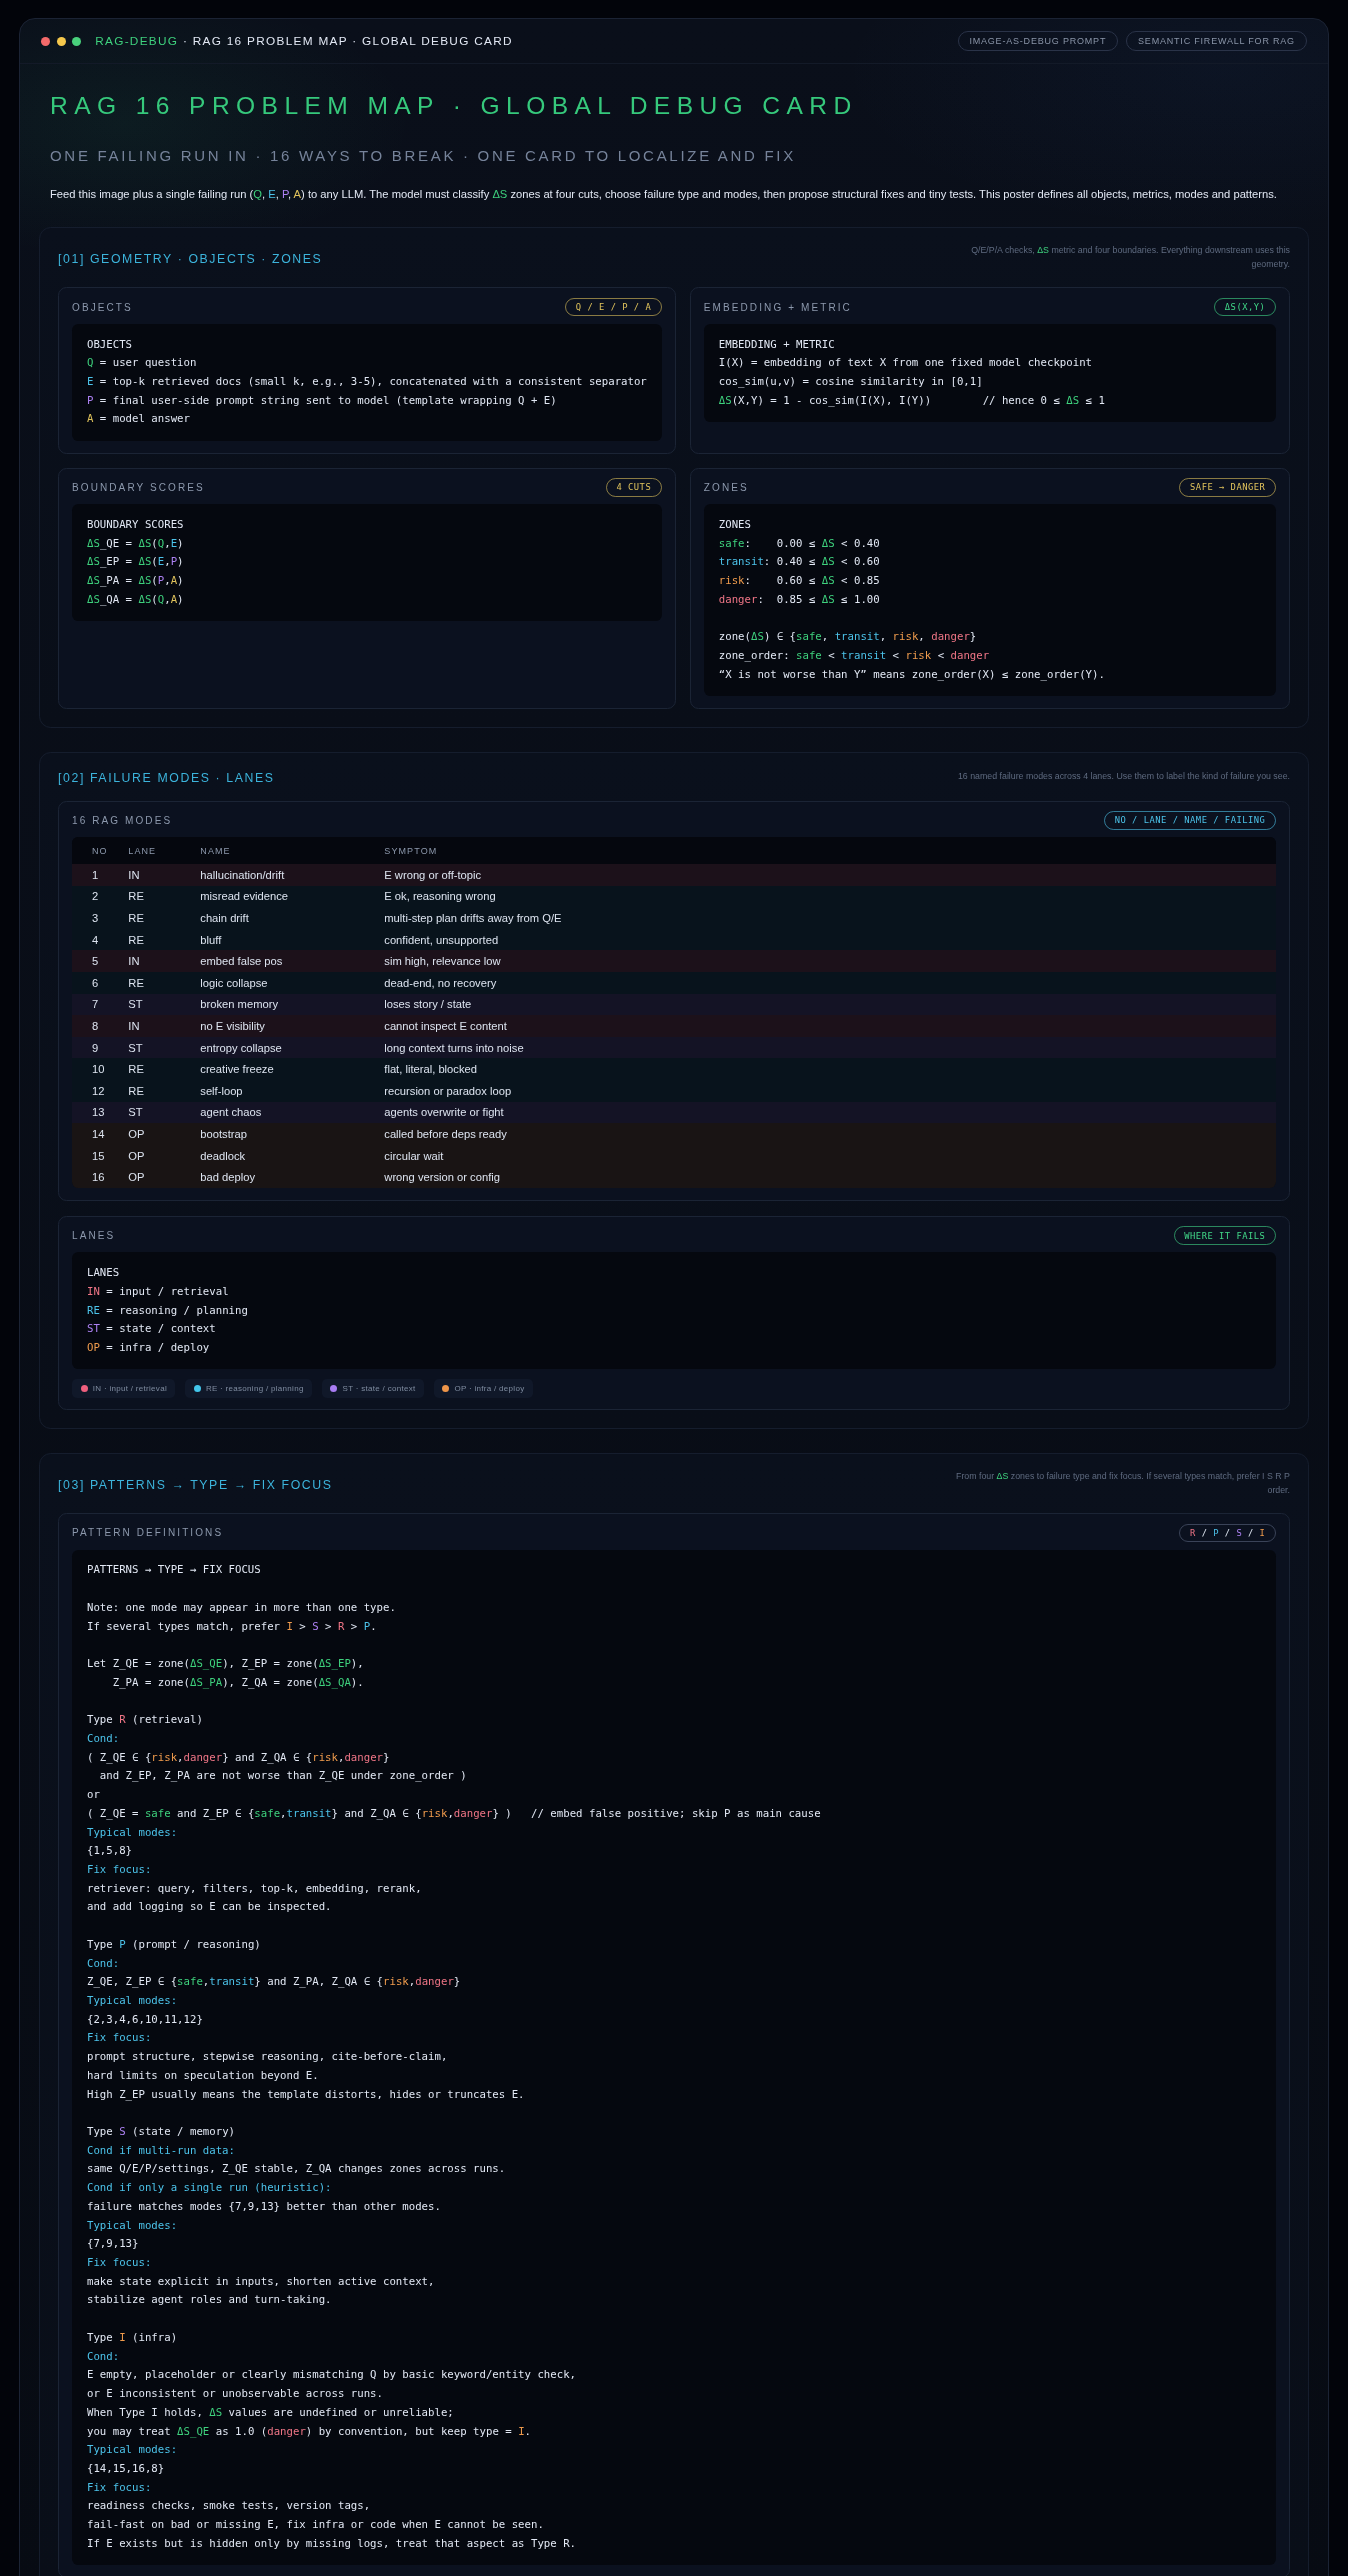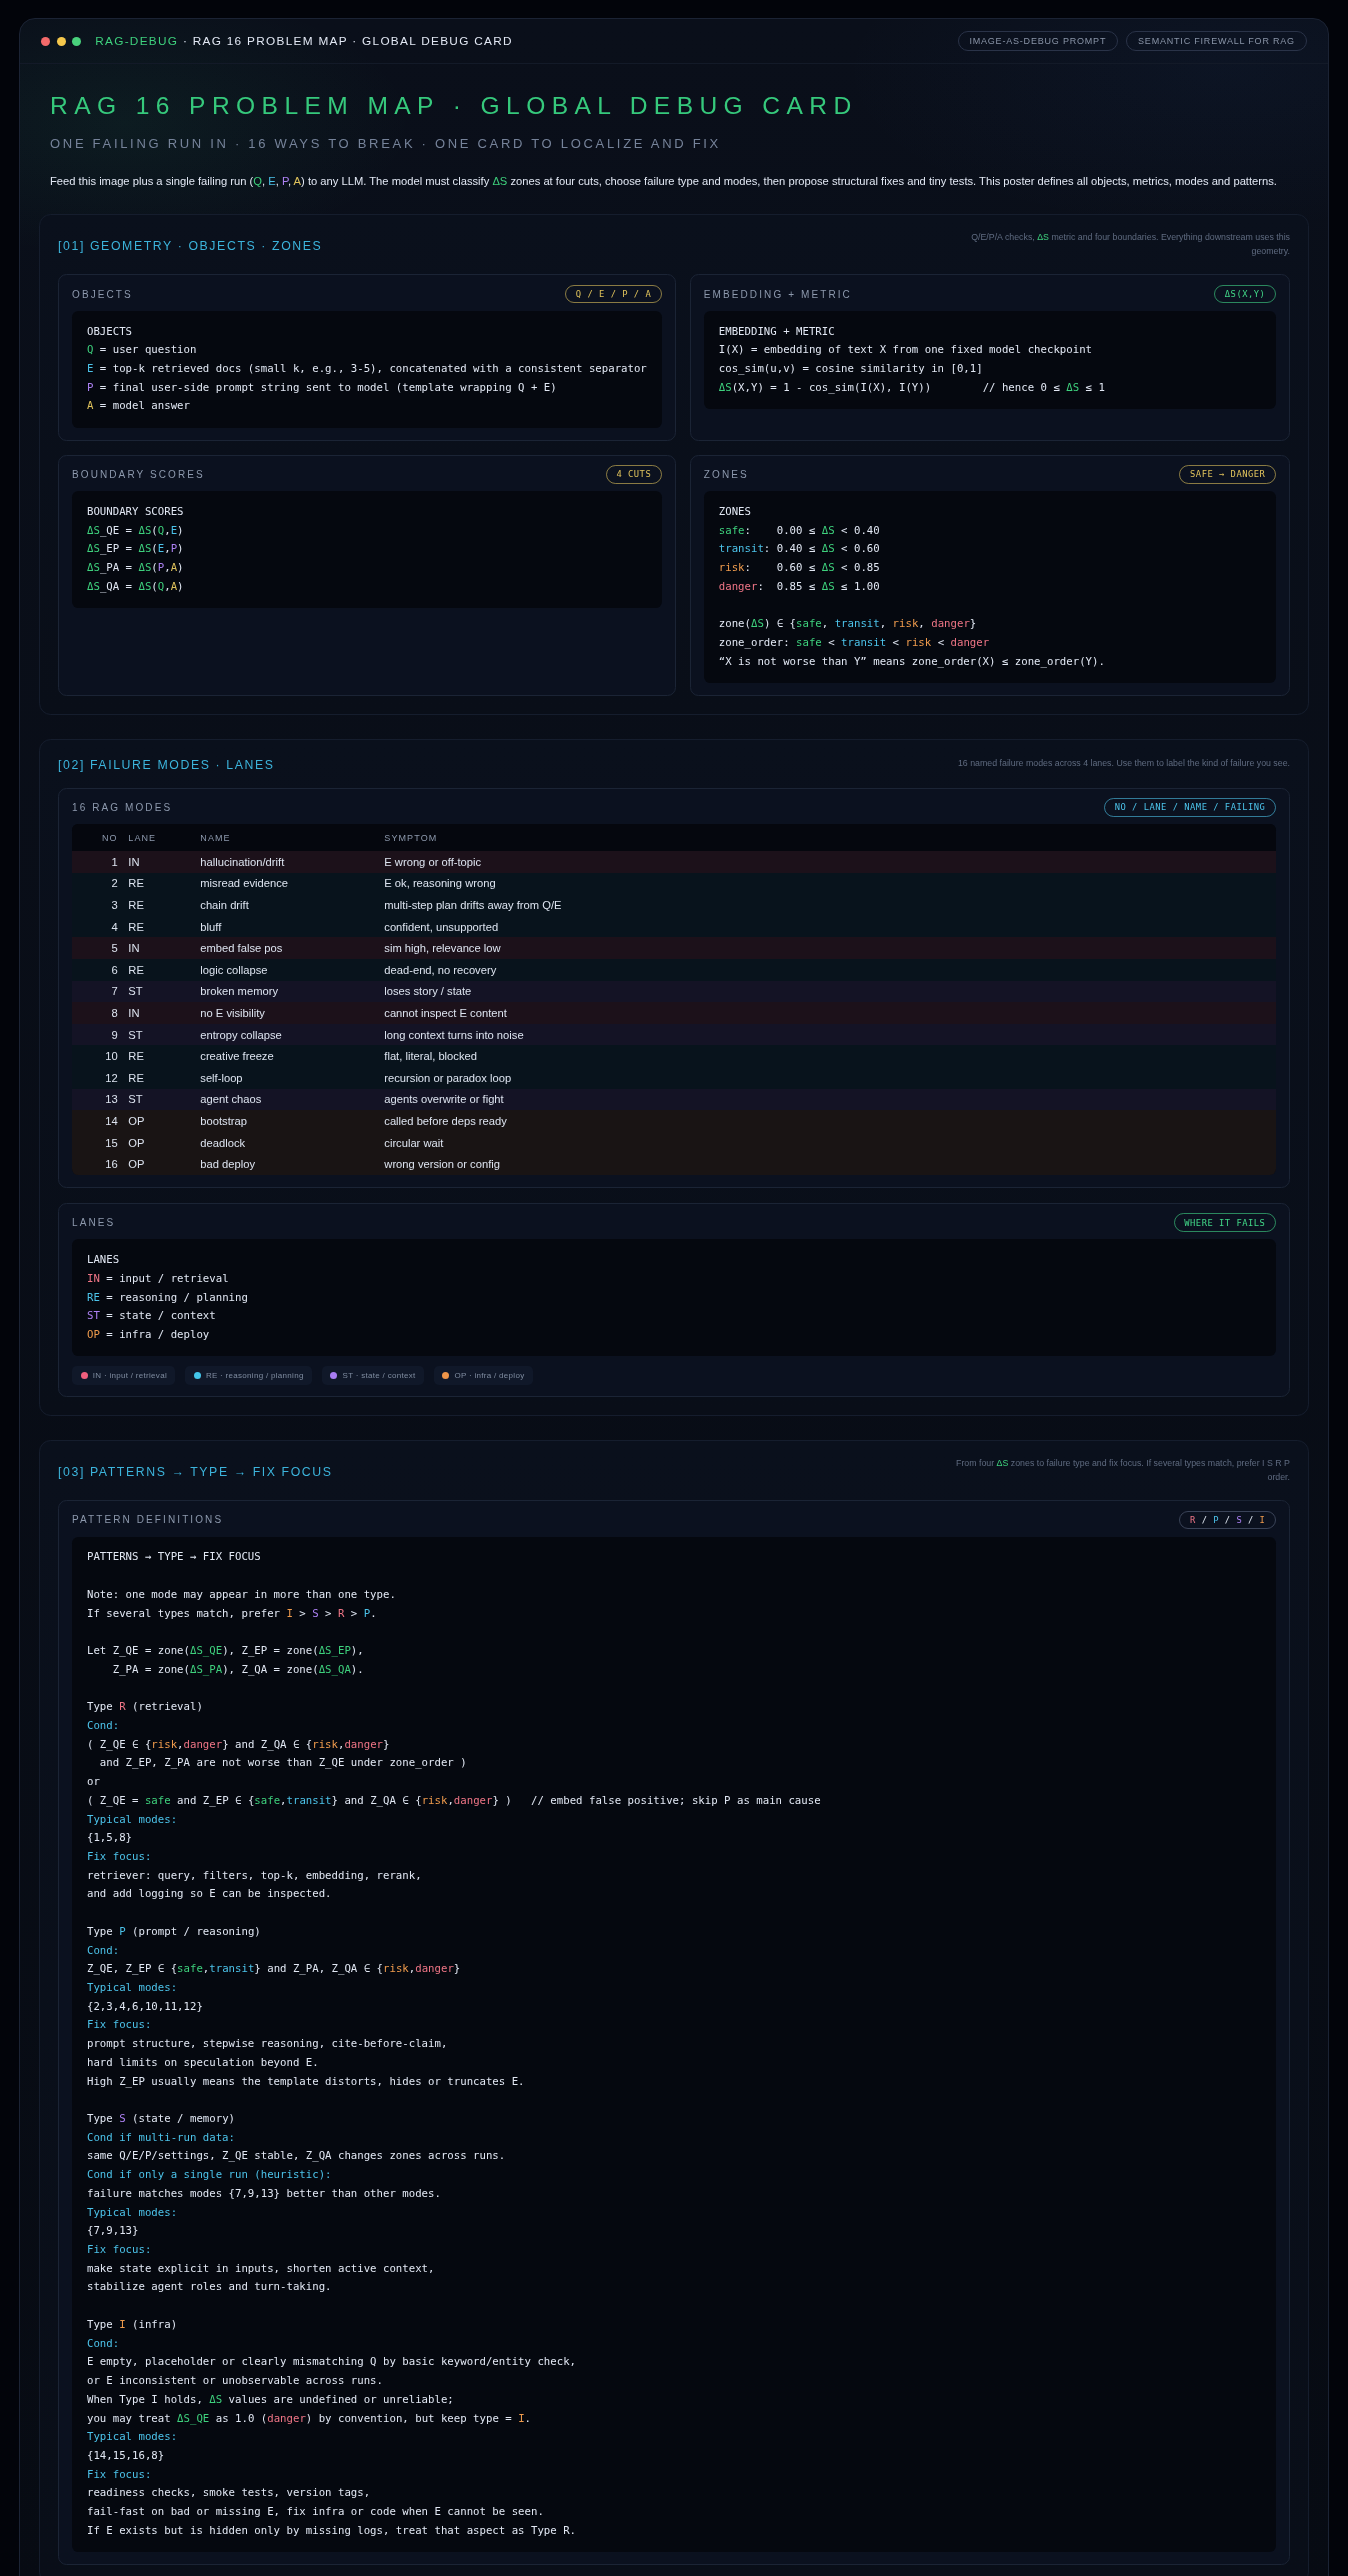--- a/index.html
+++ b/index.html
@@ -32,21 +32,21 @@
   .tb-badges { margin-left:auto; display:flex; gap:8.5px; }
   .tag {
     border:0.5px solid #2a3348; border-radius:534px; color:#8a95a8;
     font-size:9px; letter-spacing:0.8px; padding:4.3px 10.7px; white-space:nowrap;text-align:right;
   }
   
   .hero { padding:28px 30px 23.5px 30px; }
   .hero h1 {
     font-size:24.6px; font-weight:500; letter-spacing:6.4px; color:#36c97c;
   }
-  .subtitle { margin-top:16px; font-size:13px; letter-spacing:2.7px; color:#76839a; }
+  .subtitle { margin-top:27px; font-size:15px; letter-spacing:2.7px; color:#76839a; }
   .intro { margin-top:21.4px; font-size:11.2px; line-height:1.6; color:#c9d2e2; }
   
   section {
     margin:0 19px 23.5px 19px;
     background:linear-gradient(180deg,#0a101c 0%, #090e18 100%);
     border:0.5px solid #151d2d; border-radius:11.8px;
     padding:16px 18px 18px 18px;
   }
   .sec-head { display:flex; justify-content:space-between; align-items:center; margin-bottom:16px; gap:21.4px;}
   .sec-label { font-size:12.3px; letter-spacing:1.6px; color:#3cb4dc; white-space:nowrap; padding-top:2.1px;}
@@ -77,21 +77,21 @@
   .c-p{ color:#ae82f5; } .c-a{ color:#e0c35c; } .c-o{ color:#ef9b4d; }
   .c-r{ color:#ef7586; } .c-mut{ color:#5f6b80; }
   
   .modes { width:100%; border-collapse:collapse; background:#05080f; border-radius:6.4px; overflow:hidden; display:table;}
   .modes thead tr { background:#05070e; }
   .modes th {
     text-align:left; font-weight:normal; color:#8d99ad; font-size:9px; letter-spacing:1.1px;
     padding:8.5px 5.3px;
   }
   .modes td { font-size:11.2px; padding:4.8px 5.3px; color:#dde4f0; }
-  .modes th:first-child, .modes td:first-child { padding-left:20px; width:51px;text-align:right; }
+  .modes th:first-child, .modes td:first-child { padding-left:20px; width:51px; }
   .col-lane, .lane-cell { width:72px; }
   .col-name, .name-cell { width:184px; }
   .row-in { background:rgba(239,95,126,0.10); }
   .row-re { background:rgba(67,198,234,0.06); }
   .row-st { background:rgba(159,114,238,0.10); }
   .row-op { background:rgba(238,149,73,0.09); }
   .lane-in{ color:#ef5f7e; } .lane-re{ color:#43c6ea; } .lane-st{ color:#a87cf2; } .lane-op{ color:#ee9549; }
   .lanes-panel { margin-top:15px; }
   .legend { display:flex; gap:9.6px; margin-top:9.6px; }
   .chip {

